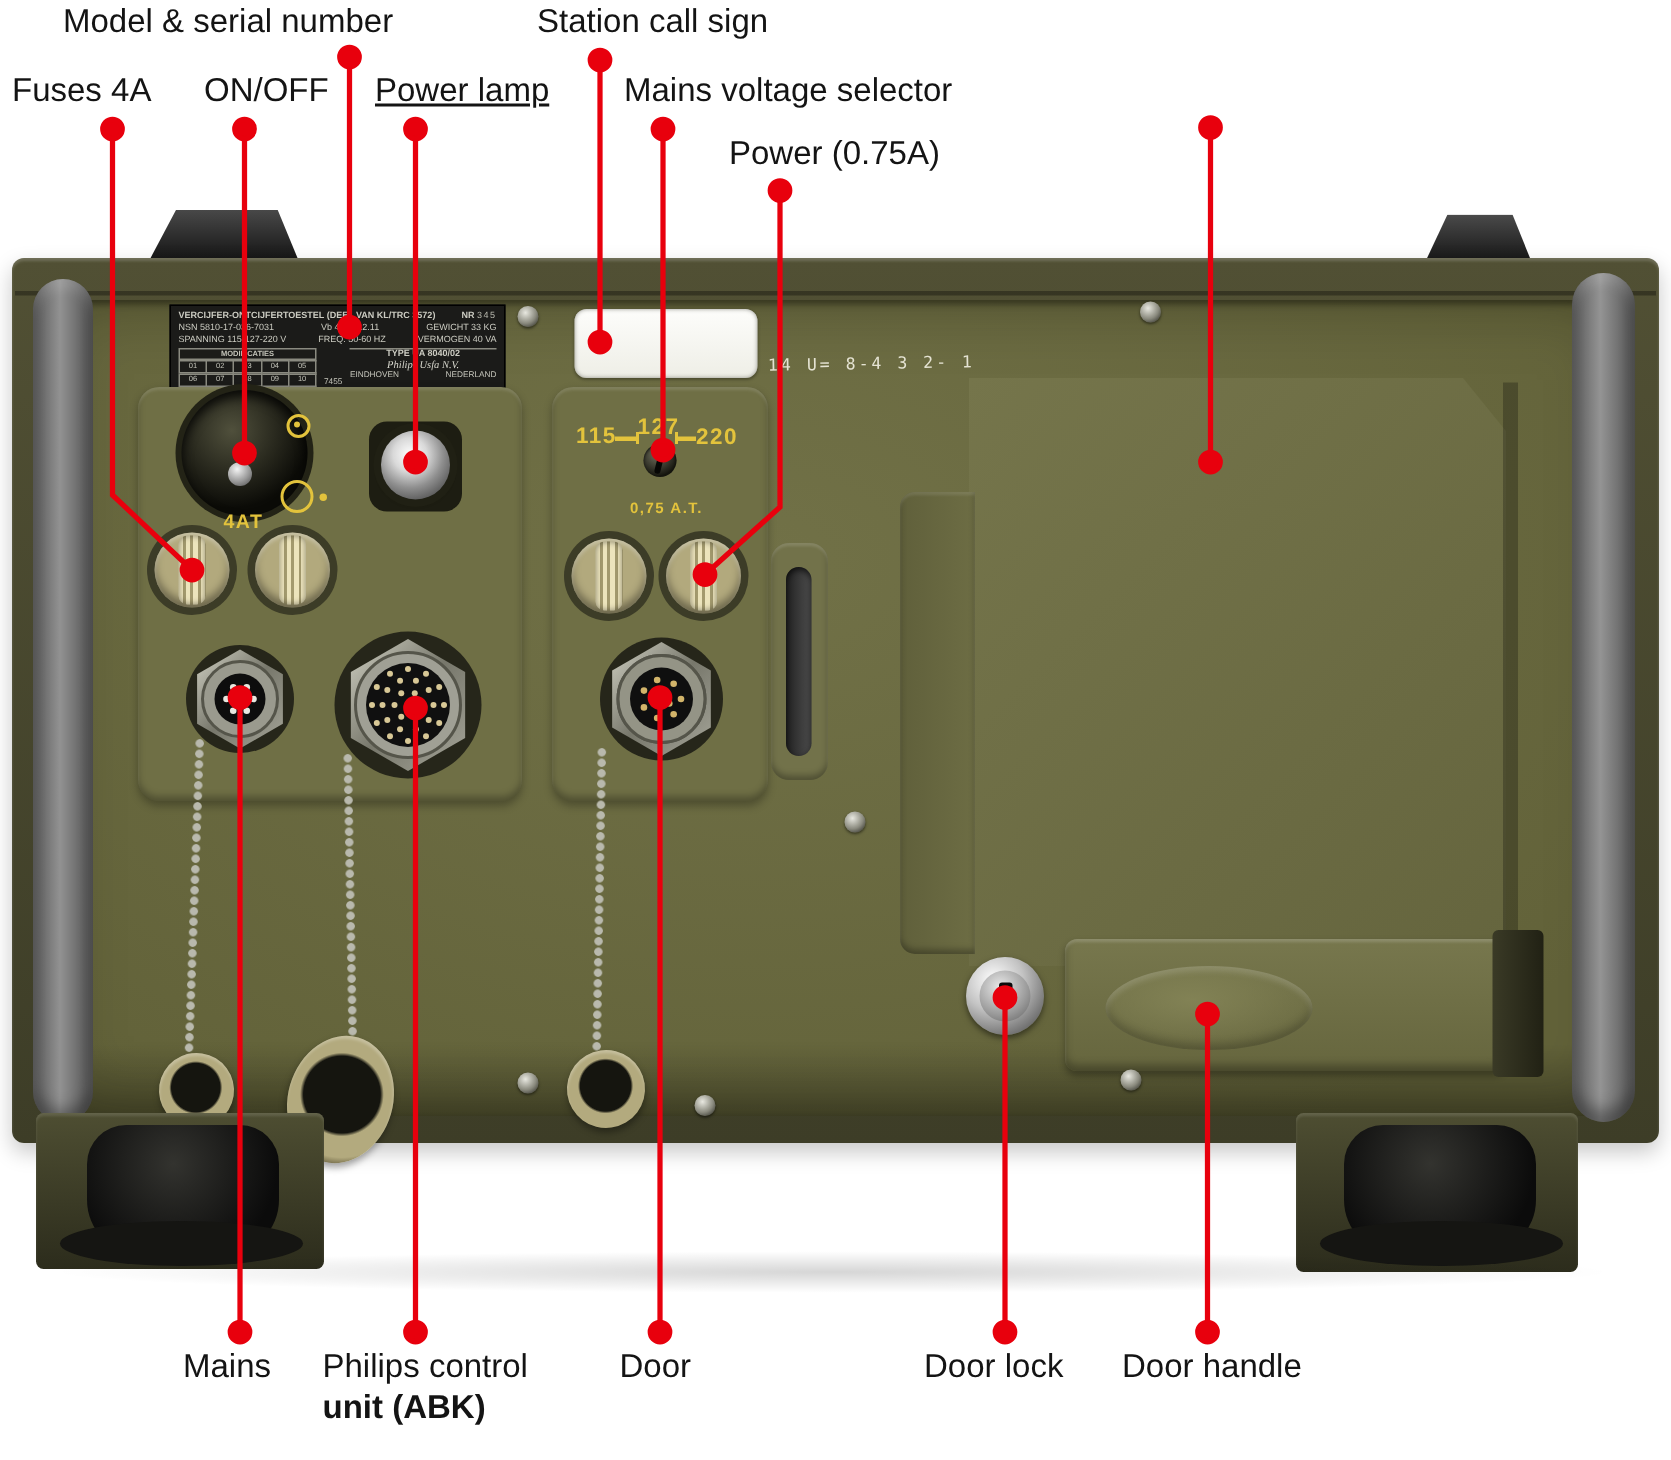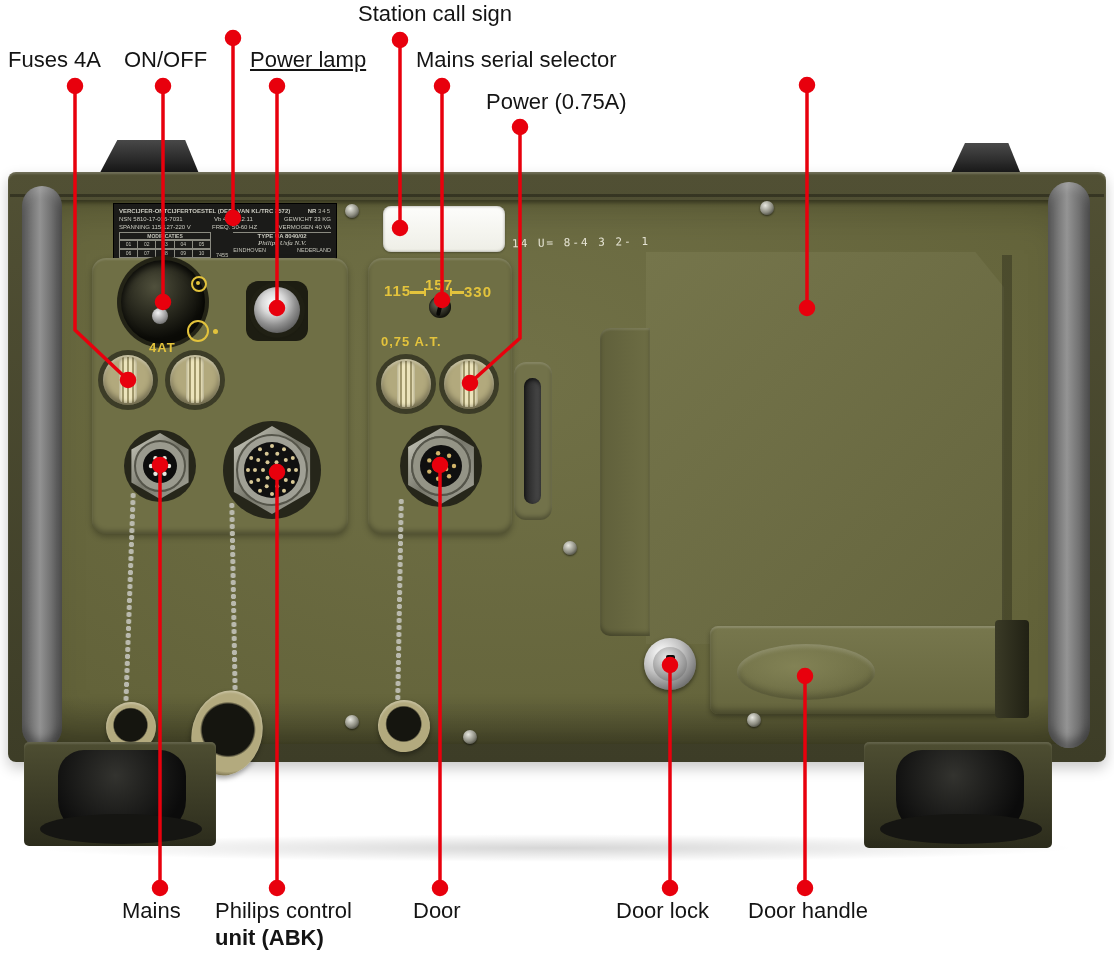--- a/index.html
+++ b/index.html
@@ -201,31 +201,31 @@
       <circle cx="0" cy="-24" r="2"></circle>
         <circle cx="12" cy="-20.8" r="2"></circle>
         <circle cx="20.8" cy="-12" r="2"></circle>
     </g>
   </svg>
 
   <div class="panel-sub" style="left:368px;top:258px;width:144px;height:276px;"></div>
 
   <div class="ytxt" style="left:384px;top:282px;font-size:15px;">115</div>
   <div class="abs" style="left:410px;top:291px;width:15px;height:3px;background:#e3c33c;"></div>
-  <div class="ytxt" style="left:425px;top:276px;font-size:15px;">157</div>
+  <div class="ytxt" style="left:425px;top:276px;font-size:15px;">127</div>
   <div class="abs" style="left:452px;top:291px;width:12px;height:3px;background:#e3c33c;"></div>
   <div class="abs" style="left:424px;top:288px;width:2px;height:8px;background:#e3c33c;"></div>
   <div class="abs" style="left:450px;top:288px;width:2px;height:8px;background:#e3c33c;"></div>
-  <div class="ytxt" style="left:464px;top:283px;font-size:15px;">330</div>
+  <div class="ytxt" style="left:464px;top:283px;font-size:15px;">220</div>
   <div class="abs" style="left:429px;top:296px;width:22px;height:22px;border-radius:50%;
               background:radial-gradient(circle at 40% 32%, #6f6f5d, #16160f 72%);box-shadow:inset 0 1px 2px rgba(0,0,0,.7);">
     <div style="position:absolute;left:9px;top:2px;width:4px;height:18px;background:#070705;border-radius:2px;transform:rotate(14deg);"></div>
   </div>
 
-  <div class="ytxt" style="left:381px;top:334px;font-size:13px;">0,75 A.T.</div>
+  <div class="ytxt" style="left:420px;top:334px;font-size:10px;">0,75 A.T.</div>
   <div class="fuse" style="left:381px;top:359px;">
       <div class="slot"></div>
     </div>
   <div class="fuse" style="left:444px;top:359px;">
       <div class="slot"></div>
     </div>
 
   <svg class="abs" style="left:399px;top:424px;" width="84" height="84" viewBox="-42 -42 84 84">
     <circle r="41" fill="#26261a"></circle>
     <polygon points="32.9,19 0,38 -32.9,19 -32.9,-19 0,-38 32.9,-19" fill="url(#met1)"></polygon>
@@ -368,25 +368,26 @@
           <circle cx="670" cy="888" r="6.5"></circle>
         </g>
       <g>
           <line x1="805" y1="676" x2="805" y2="888"></line>
           <circle cx="805" cy="676" r="6.5"></circle>
           <circle cx="805" cy="888" r="6.5"></circle>
         </g>
     </g>
   </svg>
 
+  <div class="lbl" style="left:42px;top:1px;">Model &amp; serial number</div>
   <div class="lbl" style="left:358px;top:1px;">Station call sign</div>
   <div class="lbl" style="left:8px;top:47px;">Fuses 4A</div>
-  <div class="lbl" style="left:124px;top:47px;">ON/OFF</div>
+  <div class="lbl" style="left:136px;top:47px;">ON/OFF</div>
   <div class="lbl" style="left:250px;top:47px;text-decoration:underline;">Power lamp</div>
-  <div class="lbl" style="left:416px;top:47px;">Mains serial selector</div>
+  <div class="lbl" style="left:416px;top:47px;">Mains voltage selector</div>
   <div class="lbl" style="left:486px;top:89px;">Power (0.75A)</div>
 
   <div class="lbl" style="left:122px;top:898px;">Mains</div>
   <div class="lbl" style="left:215px;top:898px;">Philips control</div>
   <div class="lbl" style="left:215px;top:925px;font-weight:bold;">unit (ABK)</div>
   <div class="lbl" style="left:413px;top:898px;">Door</div>
   <div class="lbl" style="left:616px;top:898px;">Door lock</div>
   <div class="lbl" style="left:748px;top:898px;">Door handle</div>
 
 </div>

